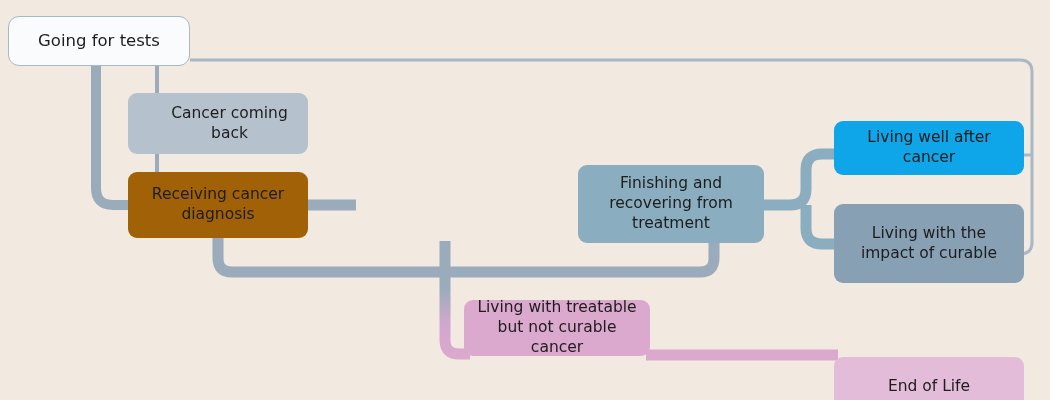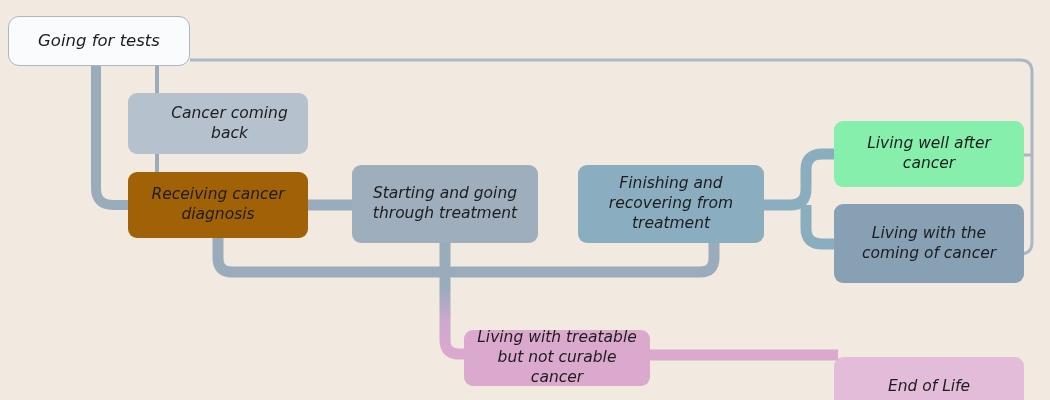--- a/index.html
+++ b/index.html
@@ -12,21 +12,20 @@
     height: 400px;
     background: #f2e9e0;
     font-family: "DejaVu Sans", "Liberation Sans", sans-serif;
     overflow: hidden;
   }
   #stage {
     position: relative;
     width: 1050px;
     height: 400px;
     background: #f2e9e0;
-    font-style: italic;
   }
   #wires {
     position: absolute;
     left: 0;
     top: 0;
     width: 1050px;
     height: 400px;
   }
   .node {
     position: absolute;
@@ -95,37 +94,34 @@
   </div>
 
   <div class="node" style="left:128px; top:93px; width:180px; height:61px; background:#b5c2ce;padding-left:33px;">
     <span>Cancer coming back</span>
   </div>
 
   <div class="node" style="left:128px; top:172px; width:180px; height:66px; background:#a16207;">
     <span>Receiving cancer diagnosis</span>
   </div>
 
-  <div class="node" style="left:352px; top:165px; width:186px; height:78px; background:#9eaebd;">
-    <span>Starting and going through treatment</span>
-  </div>
 
   <div class="node" style="left:578px; top:165px; width:186px; height:78px; background:#8badc0;">
     <span>Finishing and recovering from treatment</span>
   </div>
 
-  <div class="node" style="left:834px; top:121px; width:190px; height:66px; background:#86efac;">
+  <div class="node" style="left:834px; top:121px; width:190px; height:54px; background:#0ea5e9;">
     <span>Living well after cancer</span>
   </div>
 
   <div class="node" style="left:834px; top:204px; width:190px; height:79px; background:#87a0b4;">
-    <span>Living with the coming of cancer</span>
+    <span>Living with the impact of curable</span>
   </div>
 
-  <div class="node" style="left:464px; top:330px; width:186px; height:56px; background:#dba8ce;">
+  <div class="node" style="left:464px; top:300px; width:186px; height:56px; background:#dba8ce;">
     <span>Living with treatable but not curable cancer</span>
   </div>
 
   <div class="node" style="left:834px; top:325px; width:190px; height:60px; background:#e3bcd9;margin-top:32px;">
     <span>End of Life</span>
   </div>
 
 </div>
 
 </body></html>

